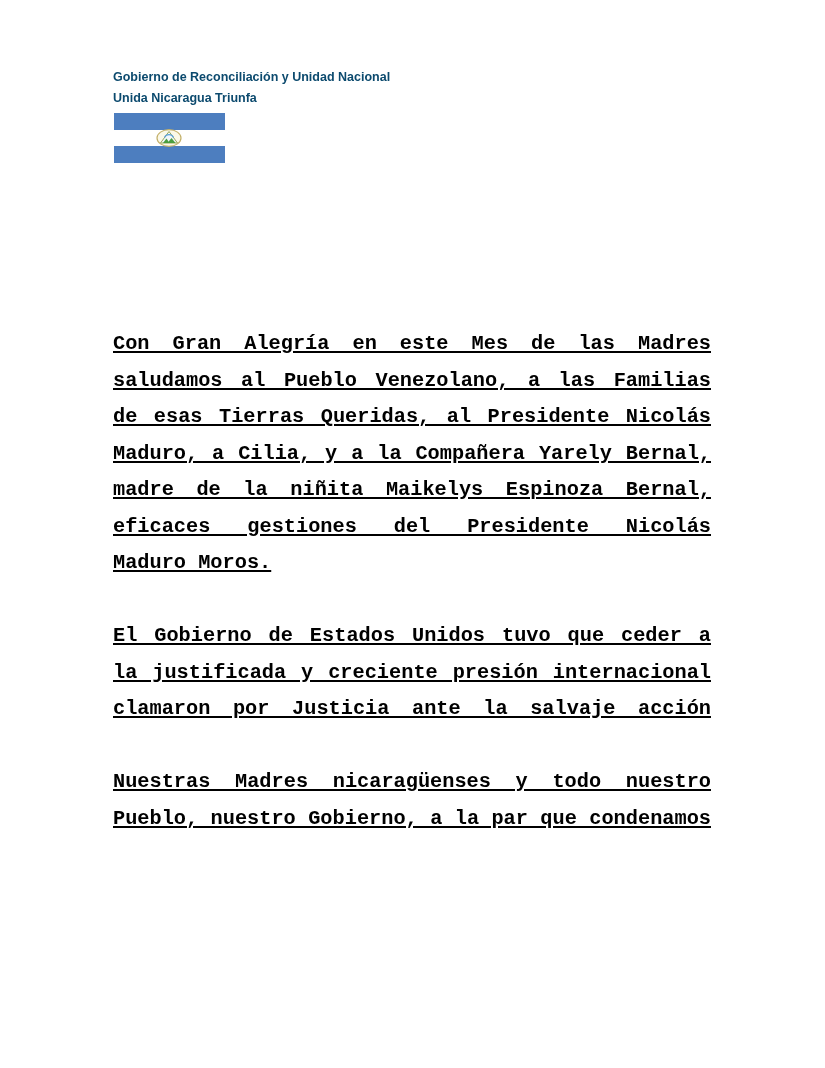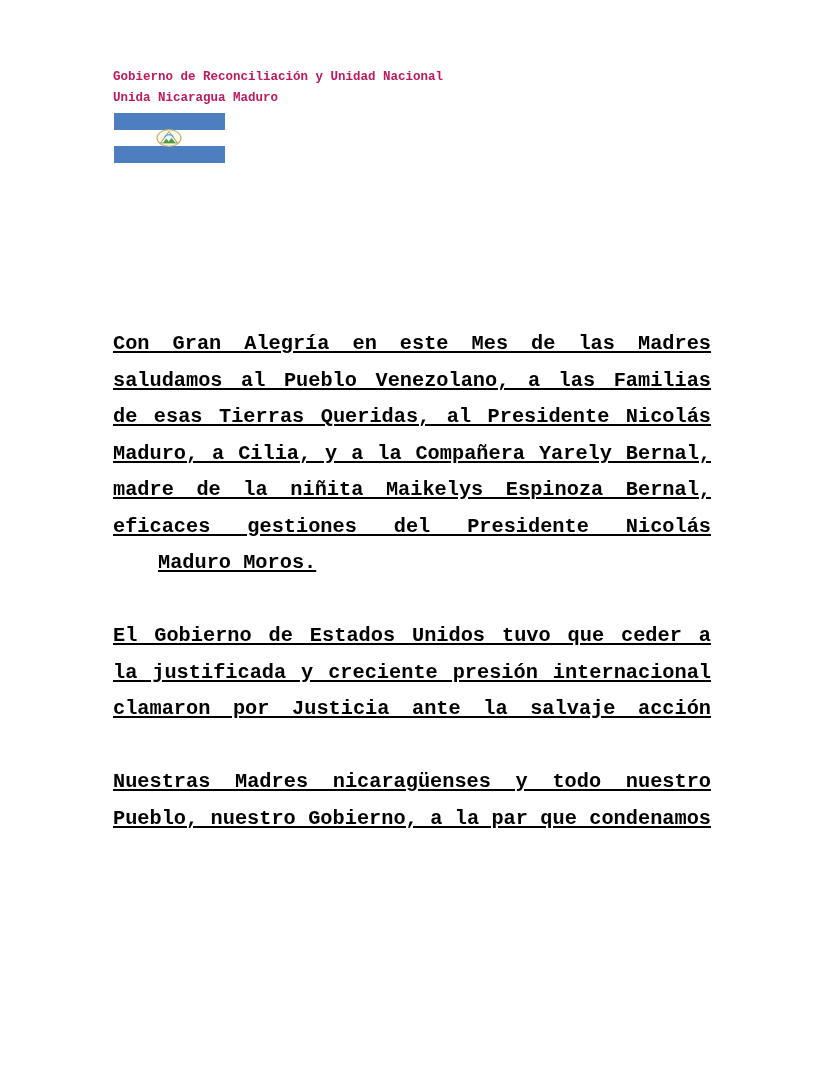--- a/index.html
+++ b/index.html
@@ -9,25 +9,25 @@
     height: 1068px;
     background: #ffffff;
     overflow: hidden;
     font-family: "Liberation Mono", monospace;
     color: #000000;
   }
   .letterhead {
     position: absolute;
     left: 113px;
     top: 67px;
-    font-family: Liberation Mono, monospace;
+    font-family: Liberation Sans, sans-serif;
     font-weight: bold;
     font-size: 12.5px;
     line-height: 21px;
-    color: #be185d;
+    color: #0c4a6e;
     white-space: nowrap;
   }
   .flag {
     position: absolute;
     left: 114px;
     top: 113px;
     width: 111px;
     height: 50px;
   }
   .flag .stripe-top    { position: absolute; left: 0; top: 0;    width: 111px; height: 17px; }
@@ -67,31 +67,30 @@
   .tline {
     text-align: justify;
     text-align-last: justify;
     white-space: normal;
     height: 36.5px;
     overflow: hidden;
   }
   .tline.lastline {
     text-align: right;
     text-align-last: left;
-    margin-left: 45px;
   }
 </style>
 </head>
 <body>
 
 <div class="page">
 
   <div class="letterhead">
     <div>Gobierno de Reconciliación y Unidad Nacional</div>
-    <div>Unida Nicaragua Maduro</div>
+    <div>Unida Nicaragua Triunfa</div>
   </div>
 
   <div class="flag">
     <div class="stripe-top" style="background:#4d7ebf;"></div>
     <div class="stripe-middle" style="background:#ffffff;"></div>
     <div class="stripe-bottom" style="background:#4d7ebf;"></div>
     <svg class="emblem" width="26" height="18" viewBox="0 0 26 18">
       <ellipse cx="13" cy="9" rx="12" ry="8.3" fill="#fbf8e8" stroke="#c3b06a" stroke-width="1.2"></ellipse>
       <path d="M13 2.5 L4.5 14 L21.5 14 Z" fill="#f2f6fa" stroke="#9aa75a" stroke-width="1"></path>
       <path d="M7 14 L10.5 9.5 L13.5 14 Z" fill="#4a9e3f"></path>

